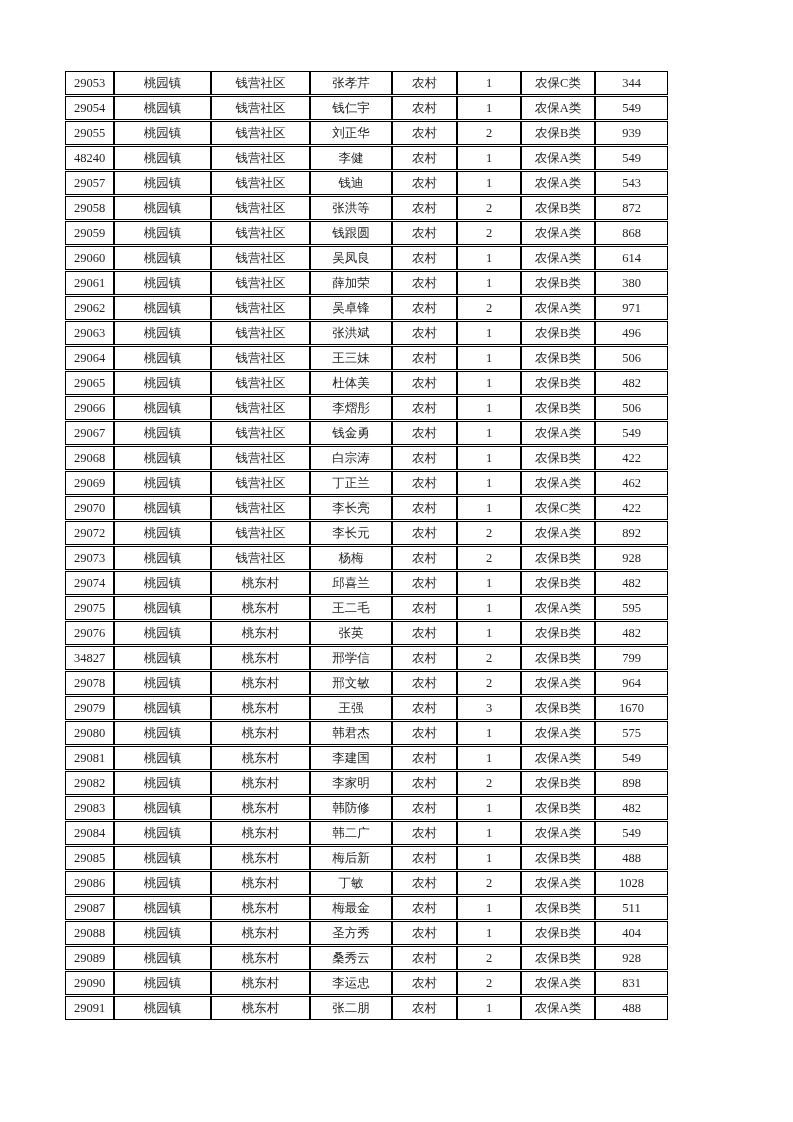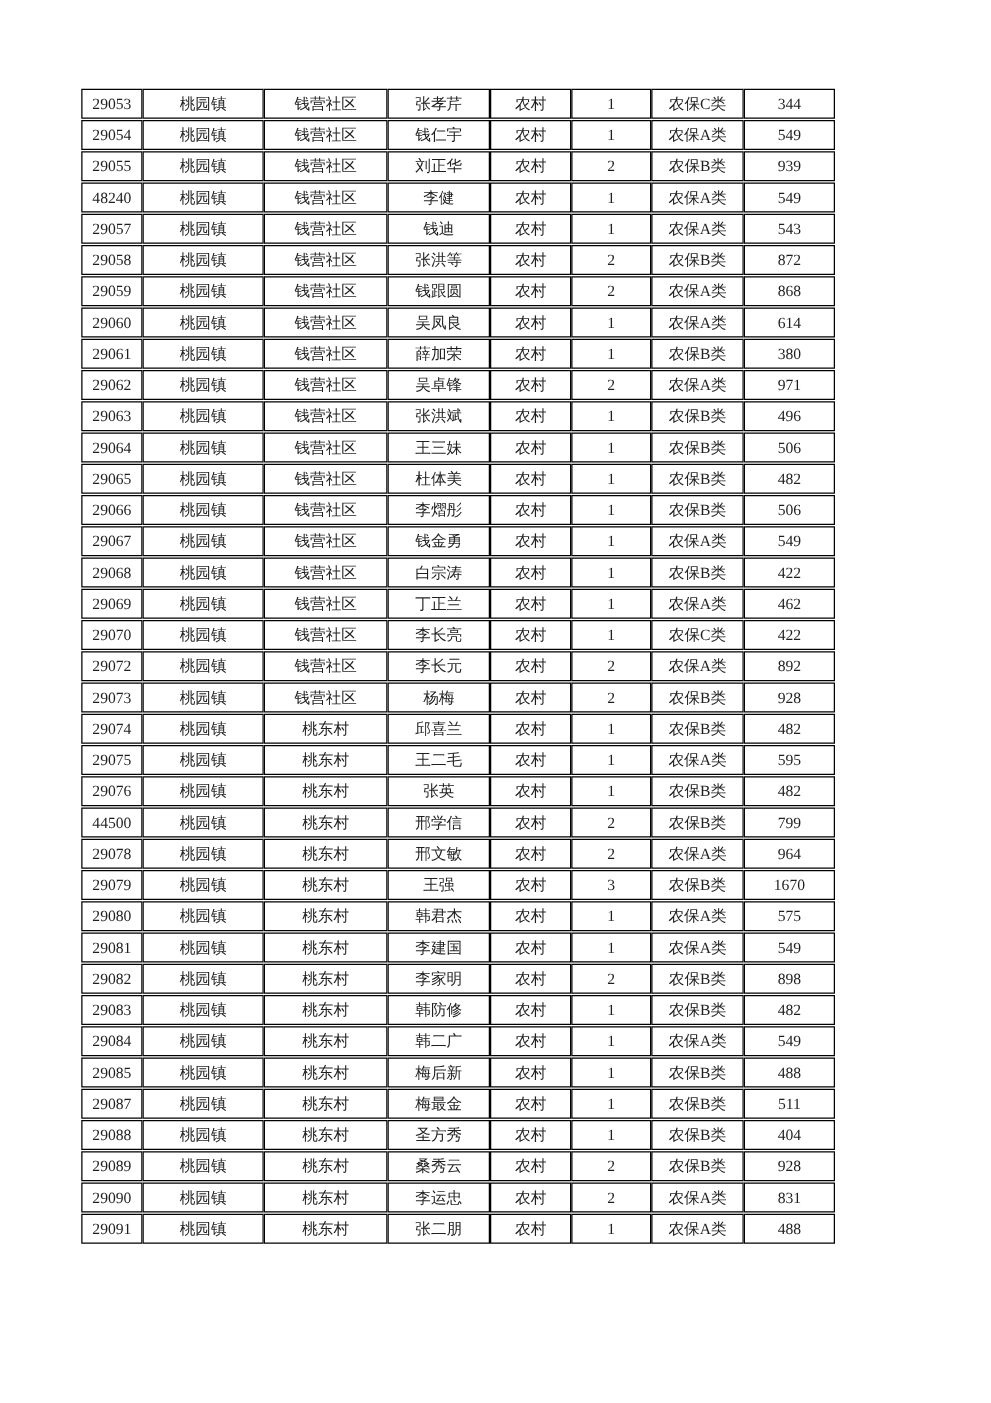--- a/index.html
+++ b/index.html
@@ -290,21 +290,21 @@
           <td>29076</td>
           <td>桃园镇</td>
           <td>桃东村</td>
           <td>张英</td>
           <td>农村</td>
           <td>1</td>
           <td>农保B类</td>
           <td>482</td>
         </tr>
         <tr>
-          <td>44500</td>
+          <td>34827</td>
           <td>桃园镇</td>
           <td>桃东村</td>
           <td>邢学信</td>
           <td>农村</td>
           <td>2</td>
           <td>农保B类</td>
           <td>799</td>
         </tr>
         <tr>
           <td>29078</td>
@@ -378,20 +378,30 @@
         </tr>
         <tr>
           <td>29085</td>
           <td>桃园镇</td>
           <td>桃东村</td>
           <td>梅后新</td>
           <td>农村</td>
           <td>1</td>
           <td>农保B类</td>
           <td>488</td>
+        </tr>
+        <tr>
+          <td>29086</td>
+          <td>桃园镇</td>
+          <td>桃东村</td>
+          <td>丁敏</td>
+          <td>农村</td>
+          <td>2</td>
+          <td>农保A类</td>
+          <td>1028</td>
         </tr>
         <tr>
           <td>29087</td>
           <td>桃园镇</td>
           <td>桃东村</td>
           <td>梅最金</td>
           <td>农村</td>
           <td>1</td>
           <td>农保B类</td>
           <td>511</td>

